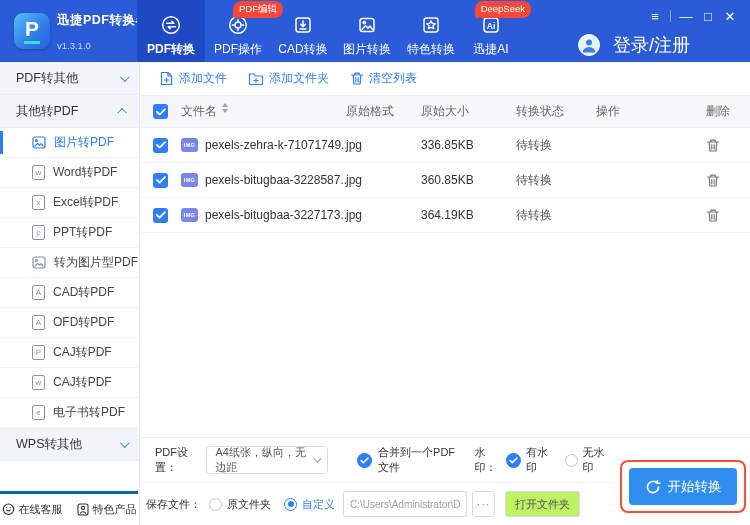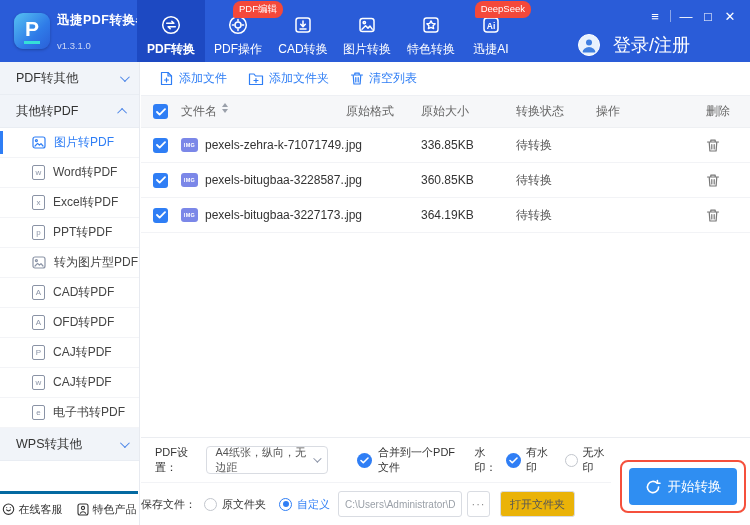--- a/index.html
+++ b/index.html
@@ -86,39 +86,39 @@
              margin-right:7px; flex:none; letter-spacing:.3px; }
   .fname { white-space:nowrap; overflow:hidden; }
   .status { color:#555; }
   .trash { cursor:pointer; display:flex; }
 
   
   .settings { position:absolute; left:0; right:0; top:375px; bottom:0; border-top:1px solid #ebedf1;
               background:#fff; }
   .srow { display:flex; align-items:center; font-size:11px; color:#333; }
   .srow1 { height:45px; padding-left:14px; border-bottom:1px solid #f2f3f6; width:470px; }
-  .srow2 { height:42px; }
+  .srow2 { height:42px; padding-left:5px; }
   .select { width:138px; height:28px; border:1px solid #d9dce2; border-radius:4px; margin-left:4px;
             display:flex; align-items:center; padding:0 8px; color:#555; cursor:pointer;
             justify-content:space-between; background:#fff; }
   .select .chev { width:6px; height:6px; border-right:1.4px solid #8a93a6; border-bottom:1.4px solid #8a93a6;
                   transform:rotate(45deg) translateY(-2px); flex:none; margin-left:4px; }
   .ckcircle { width:15px; height:15px; border-radius:50%; background:var(--primary,#2f7ef5);
               display:flex; align-items:center; justify-content:center; flex:none; cursor:pointer; }
   .radio-off { width:13px; height:13px; border-radius:50%; border:1px solid #c2c6cd; background:#fff;
                flex:none; cursor:pointer; }
   .radio-on { width:13px; height:13px; border-radius:50%; border:1.5px solid var(--primary,#2f7ef5);
               background:#fff; display:flex; align-items:center; justify-content:center; flex:none; cursor:pointer; }
   .radio-on i { width:6px; height:6px; border-radius:50%; background:var(--primary,#2f7ef5); }
   .pathbox { width:124px; height:26px; border:1px solid #d9dce2; border-radius:3px; font-size:10px;
              color:#9aa0a8; padding:0 6px; outline:none; font-family:"Liberation Sans","DejaVu Sans",sans-serif; }
   .dots-btn { width:23px; height:26px; border:1px solid #d9dce2; border-radius:3px; background:#fff;
               color:#888; display:flex; align-items:center; justify-content:center; cursor:pointer;
               font-size:11px; letter-spacing:1px; }
-  .open-btn { height:26px; border:1px solid #d9dce2; border-radius:3px; background:#eab308; color:#555;
+  .open-btn { height:26px; border:1px solid #d9dce2; border-radius:3px; background:#bef264; color:#555;
               display:flex; align-items:center; justify-content:center; padding:0 9px; font-size:11px;
               cursor:pointer; white-space:nowrap; }
   .start-outline { position:absolute; right:4px; top:22px; border:2px solid var(--highlight,#f5503c);
                    border-radius:8px; padding:6px 7px; background:#fff; }
   .start-btn { width:108px; height:37px; background:var(--button,#2f8ef2); border:none; border-radius:4px;
                color:#fff; font-size:13.5px; display:flex; align-items:center; justify-content:center;
                gap:7px; cursor:pointer; font-family:inherit; }
 </style>
 </head>
 <body>

